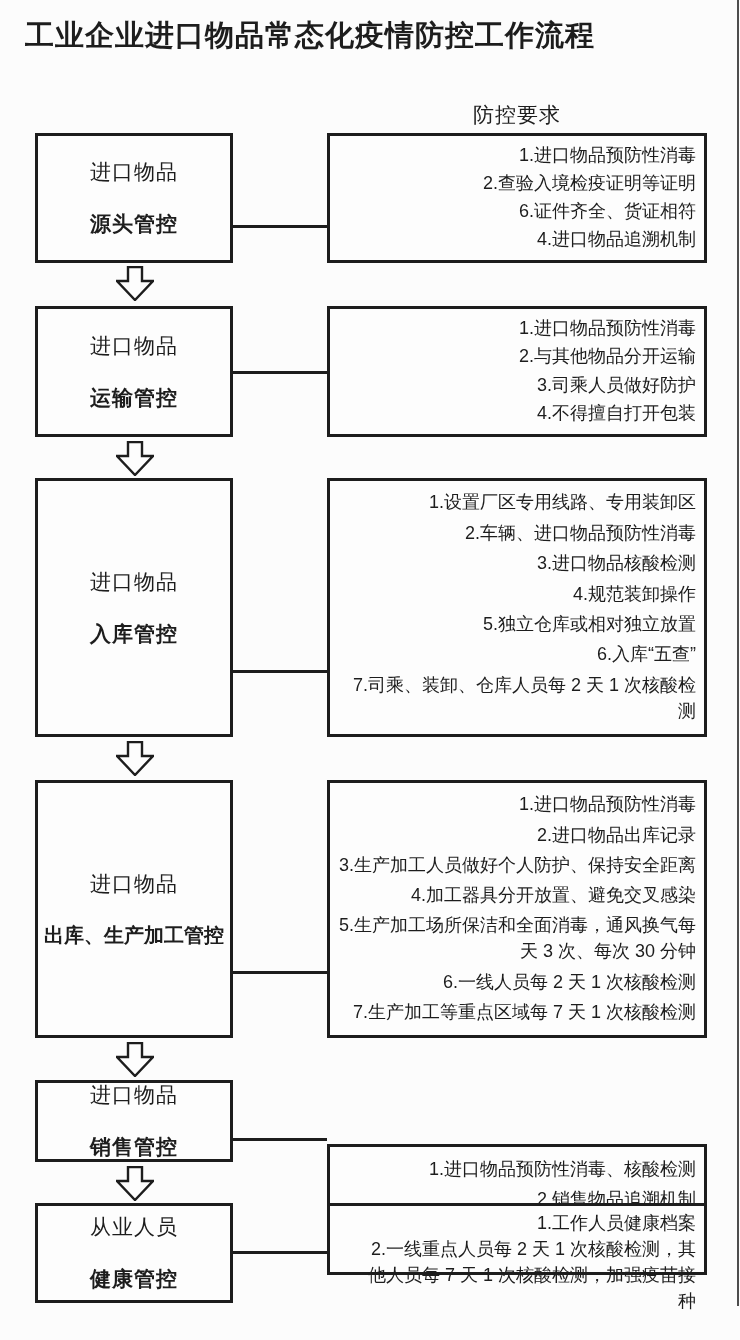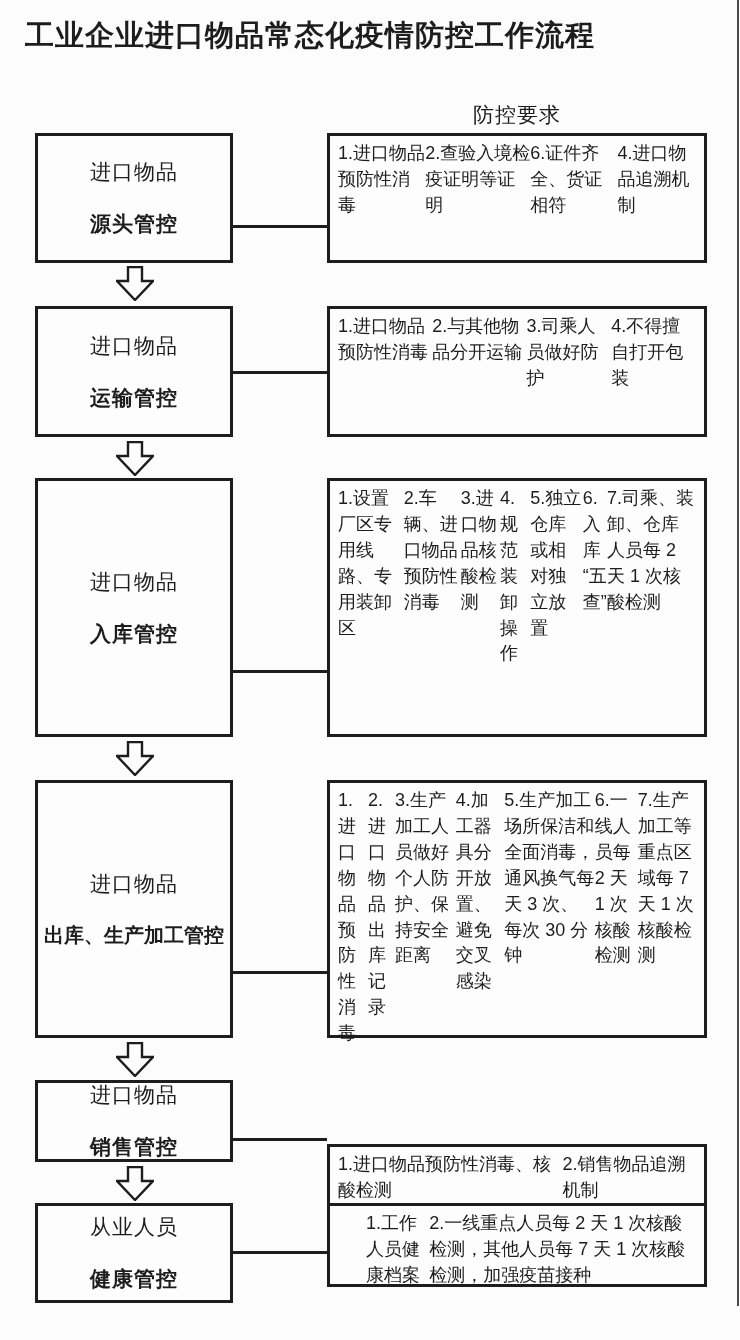--- a/index.html
+++ b/index.html
@@ -27,43 +27,44 @@
   .stage-box{
     left:35px;width:198px;
     display:flex;flex-direction:column;align-items:center;justify-content:center;
     gap:24px;text-align:center;
   }
   .stage-category{font-size:21px;letter-spacing:1px;}
   .stage-name{font-size:21px;font-weight:bold;letter-spacing:1px;}
   #stage-4 .stage-name{font-size:20px;letter-spacing:0;}
   .req-box{
     left:327px;width:380px;
-    display:flex;flex-direction:row;justify-content:space-evenly;
+    display:flex;flex-direction:column;justify-content:space-evenly;
     padding:5px 8px;
+    text-align:right;
   }
   .req-item{font-size:18px;line-height:1.44;}
   .connector{
     position:absolute;left:233px;width:94px;height:3px;background:#1d1d1d;
   }
   .flow-arrow{position:absolute;left:116px;width:38px;height:35px;}
   .scan-edge-right{
     position:absolute;top:0;right:1px;width:2px;height:1306px;background:#4d4d4d;
   }
   
   #stage-1{top:133px;height:130px;} #req-1{top:133px;height:130px;}
   #conn-1{top:225px;} #arrow-1{top:266px;}
   #stage-2{top:306px;height:131px;} #req-2{top:306px;height:131px;}
   #conn-2{top:371px;} #arrow-2{top:441px;}
   #stage-3{top:478px;height:259px;} #req-3{top:478px;height:259px;}
   #conn-3{top:670px;} #arrow-3{top:741px;}
   #stage-4{top:780px;height:258px;} #req-4{top:780px;height:258px;}
   #conn-4{top:971px;} #arrow-4{top:1042px;}
   #stage-5{top:1080px;height:82px;} #req-5{top:1144px;height:82px;}
   #conn-5{top:1138px;} #arrow-5{top:1166px;}
-  #stage-6{top:1203px;height:100px;} #req-6{top:1203px;height:84px;padding-left:36px;}
+  #stage-6{top:1203px;height:100px;} #req-6{top:1203px;height:72px;padding-left:36px;}
   #conn-6{top:1251px;}
 </style>
 </head>
 <body>
 
 <div class="page">
 
   <h1 class="page-title">工业企业进口物品常态化疫情防控工作流程</h1>
 
   <div class="col-header left">环节</div>

